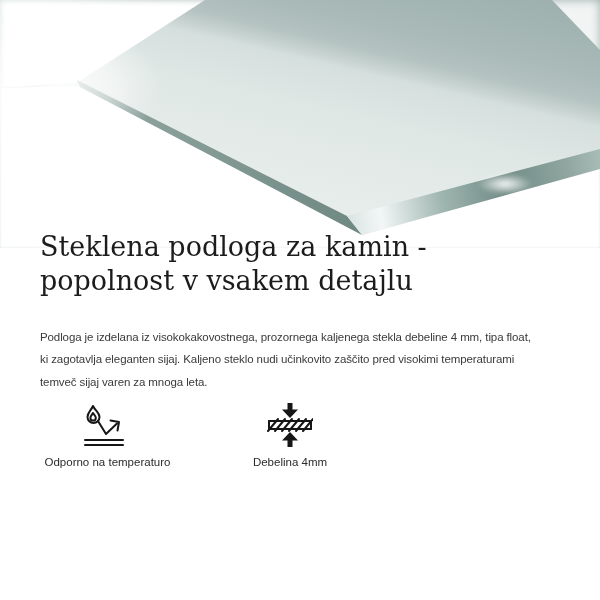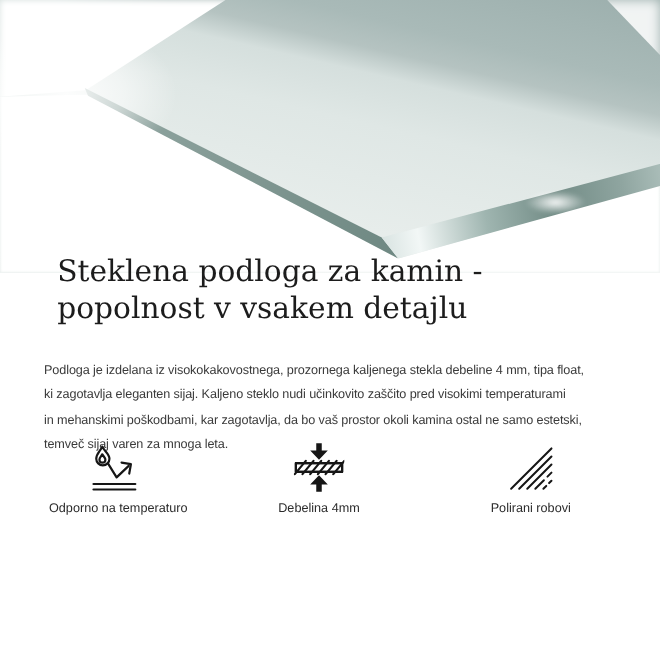--- a/index.html
+++ b/index.html
@@ -49,21 +49,21 @@
     background:radial-gradient(ellipse at 45% 50%, rgba(255,255,255,0.9) 0%, rgba(255,255,255,0.55) 35%, rgba(255,255,255,0) 68%);
   }
   .white-topright{
     background:#ffffff;opacity:.85;
     clip-path:polygon(552px 0px, 600px 0px, 600px 50px);
     filter:blur(5px);
   }
 
   
   .heading{
-    position:absolute;left:52px;top:230px;
+    position:absolute;left:40px;top:230px;
     font-family:"DejaVu Serif","Liberation Serif",serif;
     font-size:27px;line-height:34px;color:#1c1c1c;font-weight:400;
     white-space:nowrap;
   }
 
   
   .para{
     position:absolute;left:40px;top:326px;
     font-size:11.5px;line-height:22.4px;letter-spacing:-0.1px;
     color:#3a3a3a;white-space:nowrap;
@@ -97,21 +97,20 @@
 </div>
 
 <div class="heading">
   <div>Steklena podloga za kamin -</div>
   <div>popolnost v vsakem detajlu</div>
 </div>
 
 <div class="para">
   <div>Podloga je izdelana iz visokokakovostnega, prozornega kaljenega stekla debeline 4 mm, tipa float,</div>
   <div>ki zagotavlja eleganten sijaj. Kaljeno steklo nudi učinkovito zaščito pred visokimi temperaturami</div>
-  <div>in mehanskimi poškodbami, kar zagotavlja, da bo vaš prostor okoli kamina ostal ne samo estetski,</div>
   <div>temveč sijaj varen za mnoga leta.</div>
 </div>
 
 <div class="features">
 
   <div class="feature">
     <div class="iconbox">
       <svg width="58" height="44" viewBox="0 0 56 44">
         <path d="M13 2 C11 6.5 7.5 8.5 7.5 13 a6 6 0 0 0 12 0 C19.5 8.5 15 6.5 13 2 Z"></path>
         <path d="M13 9 c-1 2 -2.6 3 -2.6 4.9 a2.7 2.7 0 0 0 5.4 0 C15.8 12 14 11 13 9 Z" stroke-width="1.6"></path>
@@ -139,29 +138,15 @@
         </g>
         <rect x="2" y="19" width="42" height="8" stroke-width="2.4"></rect>
         <path class="fill" d="M20.5 45 h5 v-6.5 h5.5 L23 30 l-8 8.5 h5.5 Z"></path>
       </svg>
     </div>
     <div class="label">Debelina 4mm</div>
   </div>
 
 
 
-  <div class="feature">
-    <div class="iconbox">
-      <svg width="44" height="44" viewBox="0 0 48 48">
-        <g class="hatch" stroke-width="4.2">
-          <path d="M4 44 L44 4"></path>
-          <path d="M12 44 L44 12"></path>
-          <path d="M20 44 L44 20"></path>
-          <path d="M28 44 L44 28" stroke-dasharray="12 5"></path>
-          <path d="M36 44 L44 36" stroke-dasharray="4 4"></path>
-        </g>
-      </svg>
-    </div>
-    <div class="label">Polirani robovi</div>
-  </div>
 
 
 </div>
 
 </body></html>

